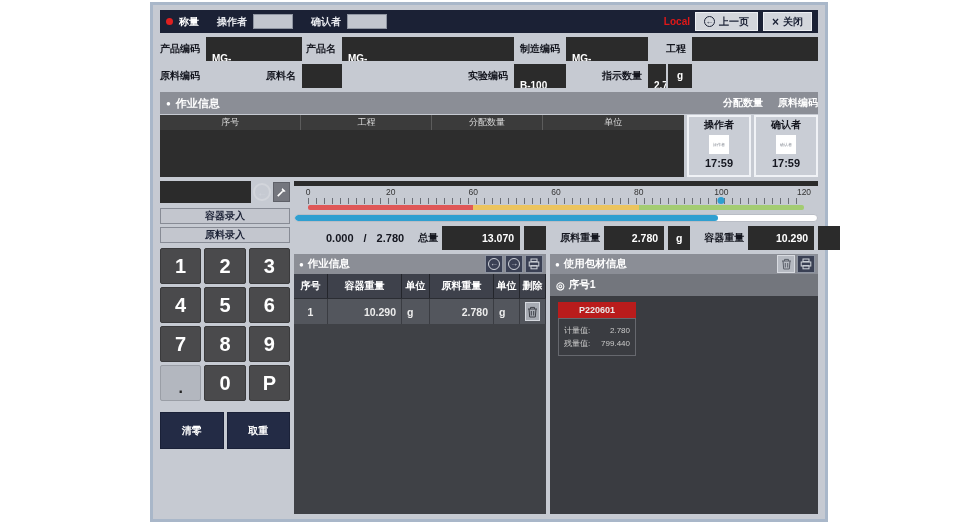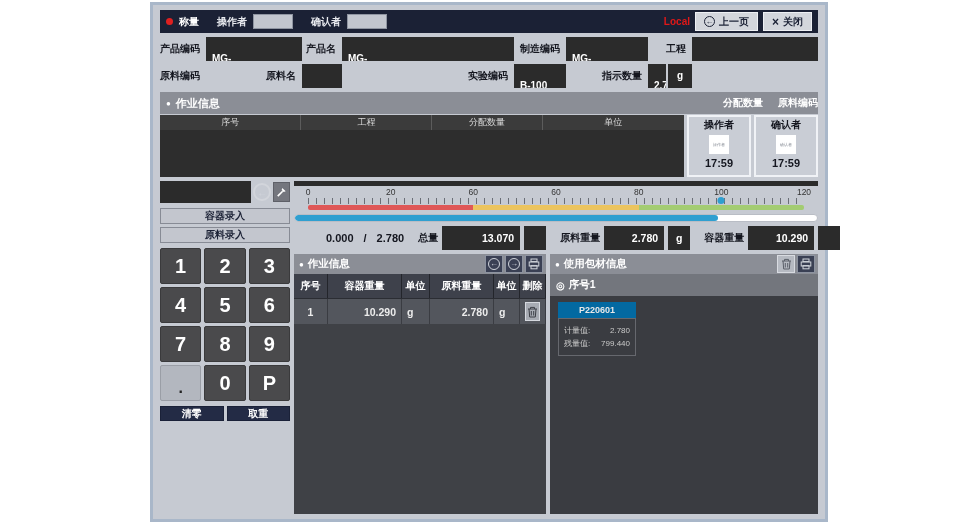--- a/index.html
+++ b/index.html
@@ -69,22 +69,22 @@
   .entry-btns { display: flex; gap: 3px; margin-top: 5px; flex-direction: column; }
   .entry-btns button { flex: 1; height: 26px; background: #c3c6ce; border: 1px solid #878b95; color: #1b2135;
                        font-weight: bold; font-size: 10px; cursor: pointer; font-family: inherit; }
   .entry-number { width: 100%; height: 24px; background: #bcc0c8; border: 1px solid #a0a4ae; color: #1b2135;
                   font-weight: bold; font-size: 10px; margin-top: 5px; cursor: pointer; font-family: inherit; }
   .keypad { display: grid; grid-template-columns: repeat(3, 1fr); gap: 3px; margin-top: 5px; }
   .key { height: 36px; background: #4a4a4c; border: 1px solid #3a3a3c; border-radius: 2px; color: #fff;
          font-size: 20px; font-weight: bold; display: flex; align-items: center; justify-content: center; cursor: pointer; font-family: inherit; }
   .key-dot { background: #b3b7bf; border-color: #9a9ea6; color: #222; align-items: flex-end; padding-bottom: 3px; font-size: 16px; }
   .action-row { display: flex; gap: 3px; margin-top: 5px; }
-  .action-row button { flex: 1; height: 15px; background: #232b45; border: 1px solid #1a2138; color: #fff;
-                       font-weight: bold; font-size: 10px; cursor: pointer; font-family: inherit; }
+  .action-row button { flex: 1; height: 37px; background: #232b45; border: 1px solid #1a2138; color: #fff;
+                       font-weight: bold; font-size: 10px; cursor: pointer; font-family: inherit; margin-top: 6px; }
 
   
   .gauge-strip { height: 5px; background: #2b2b2b; }
   .ruler { margin: 1px 14px 0; position: relative; }
   .ruler-numbers { position: relative; height: 10px; font-size: 8.5px; color: #333; }
   .ruler-numbers span { position: absolute; transform: translateX(-50%); }
   .rn0 { left: 0; transform: none; }
   .rn1 { left: 16.67%; } .rn2 { left: 33.33%; } .rn3 { left: 50%; } .rn4 { left: 66.67%; } .rn5 { left: 83.33%; }
   .rn6 { left: 100%; transform: translateX(-100%); }
   .ruler-ticks { position: relative; height: 6px; margin-top: 1px;
@@ -129,21 +129,21 @@
   .dcell-r { justify-content: flex-end; }
   .trash-btn { width: 19px; height: 19px; background: #a7abb3; border: 1px solid #d6d9df; color: #3c3f46;
                display: flex; align-items: center; justify-content: center; cursor: pointer; margin: 0 auto; }
   .detail-body { flex: 1; background: #3f4146; }
 
   .package-sub { height: 22px; background: #73767d; color: #fff; font-size: 10.5px; font-weight: bold;
                  display: flex; align-items: center; padding: 0 6px; gap: 4px; flex: none; }
   .target-glyph { font-size: 10px; }
   .package-body { flex: 1; background: #3a3c41; padding: 6px 8px; }
   .pkg-card { width: 78px; }
-  .pkg-card-head { height: 16px; background: #0369a1; color: #e8e8e8; font-size: 9px; font-weight: bold;
+  .pkg-card-head { height: 16px; background: #b91c1c; color: #e8e8e8; font-size: 9px; font-weight: bold;
                    display: flex; align-items: center; justify-content: center; }
   .pkg-card-body { border: 1px solid #66686e; padding: 5px; font-size: 8px; color: #c9c9c9; line-height: 13px; }
   .pkg-line { display: flex; justify-content: space-between; gap: 4px; white-space: nowrap; }
   svg { display: block; }
 </style>
 </head>
 <body>
 
 <div class="window">
 

